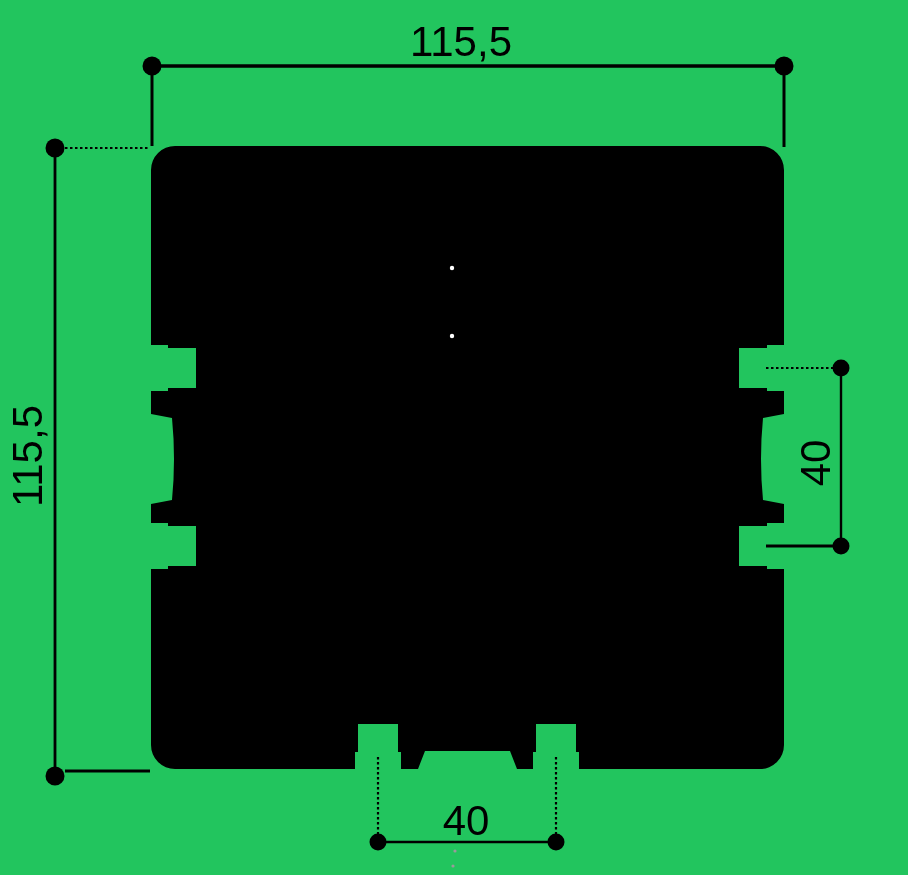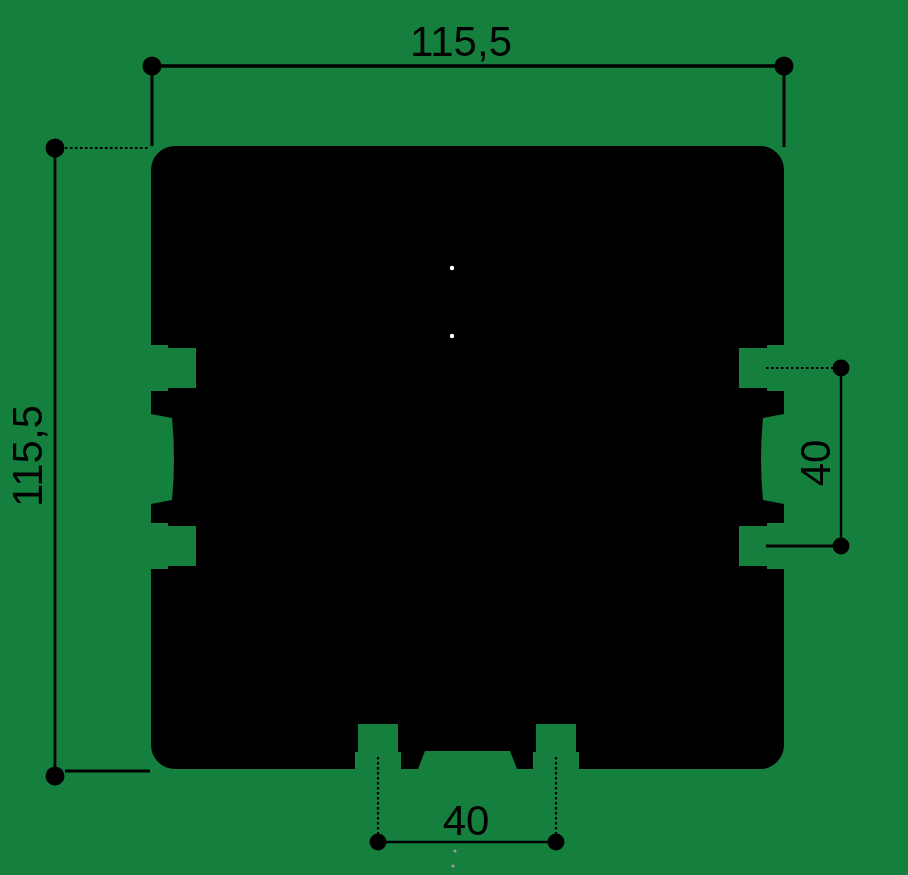--- a/index.html
+++ b/index.html
@@ -1,17 +1,17 @@
 <!DOCTYPE html>
 <html><head>
 <meta charset="utf-8">
 <style>
   html,body{margin:0;padding:0;background:#ffffff;}
   body{width:908px;height:875px;overflow:hidden;}
-  .drawing-page{position:relative;width:908px;height:875px;background:#15803d;}
+  .drawing-page{position:relative;width:908px;height:875px;background:#22c55e;}
   svg{display:block;}
   svg line{stroke:#000000;}
   svg circle.dot{fill:#000000;stroke:none;}
   svg text{
     fill:#000000;
     font-family:"Liberation Sans","DejaVu Sans",sans-serif;
     font-size:42px;
     font-weight:normal;
   }
 </style>

